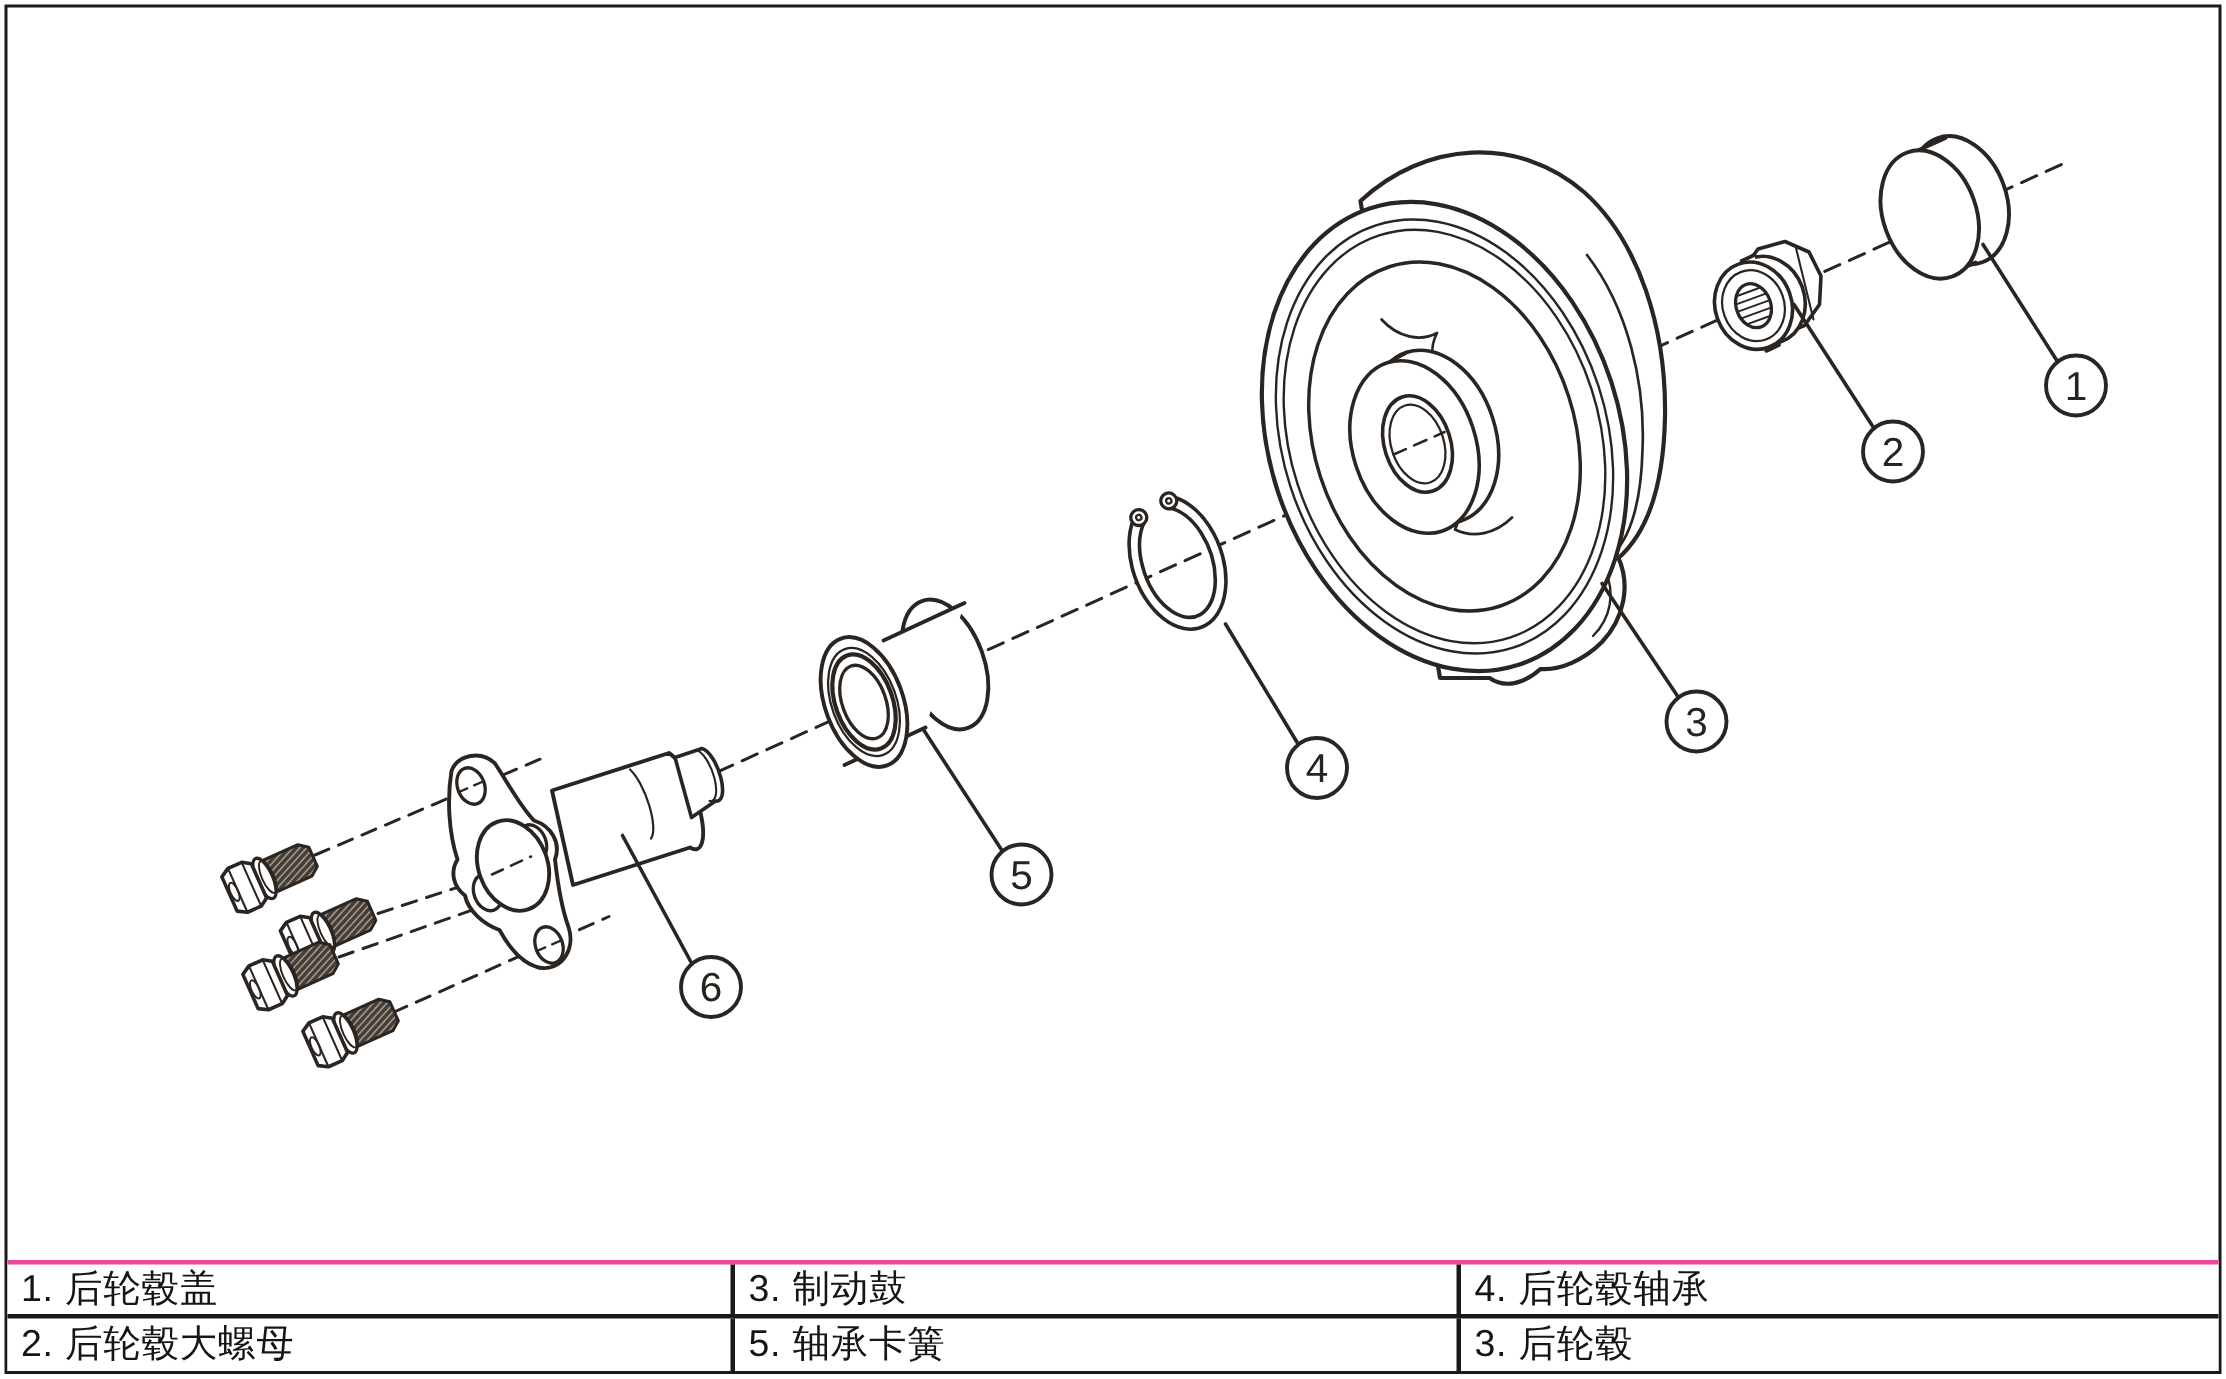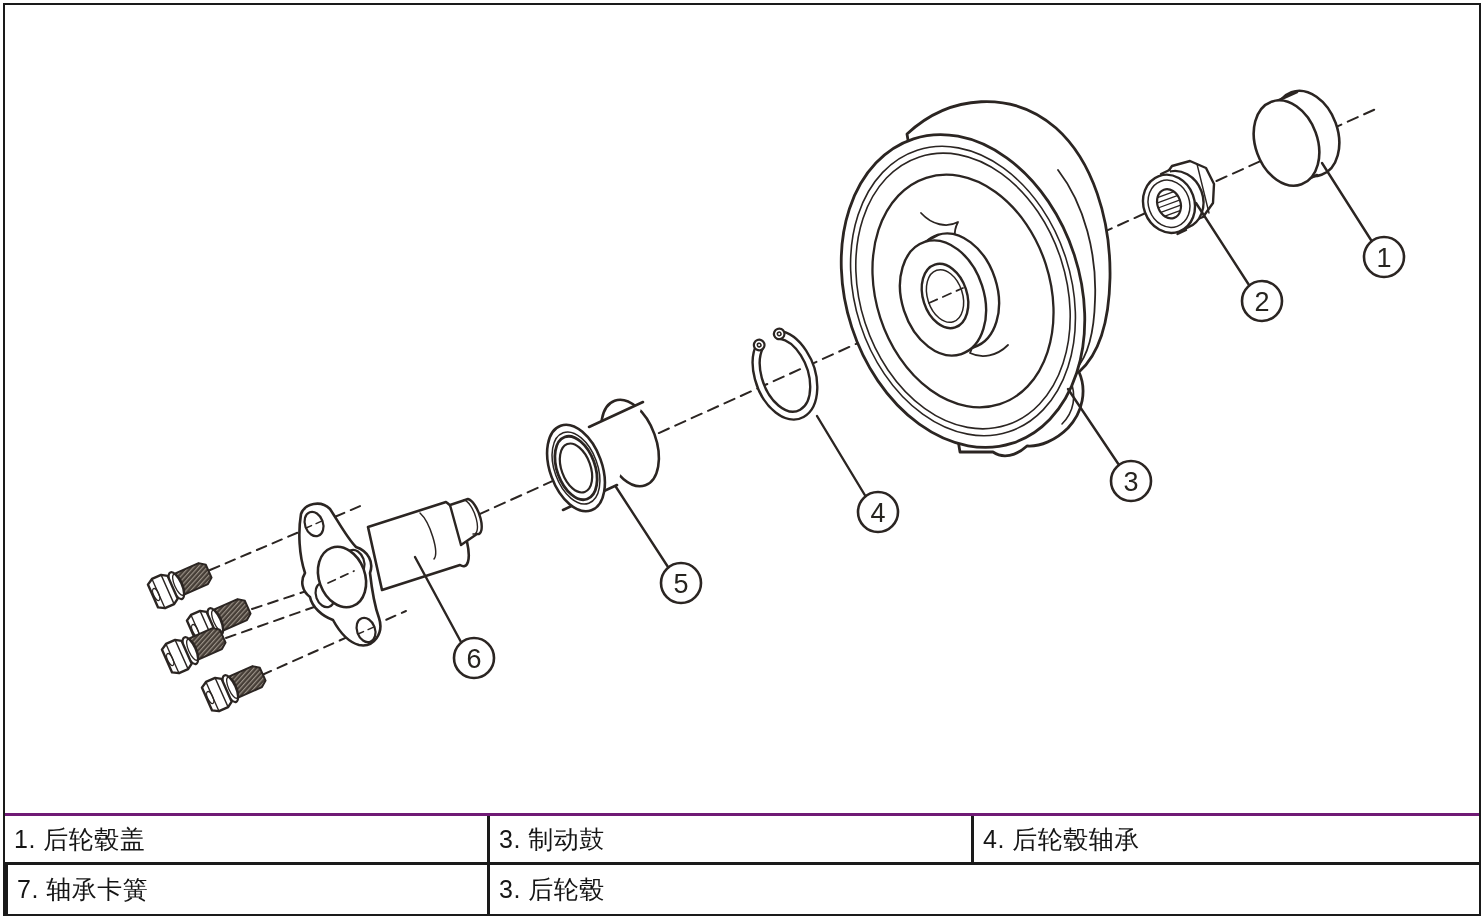--- a/index.html
+++ b/index.html
@@ -6,22 +6,22 @@
   body{
     width:1484px;height:919px;position:relative;overflow:hidden;
     font-family:"Liberation Sans","DejaVu Sans",sans-serif;color:#151515;
   }
   .frame{
     position:absolute;left:3px;top:3px;right:3px;bottom:3px;
     border:2px solid #1a1a1a;box-sizing:border-box;background:#ffffff;
   }
   .diagram{position:absolute;left:0;top:0;}
   .parts-table{
-    position:absolute;left:5px;right:5px;bottom:5px;height:101px;
-    border-top:3px solid #701a75;box-sizing:border-box;
+    position:absolute;left:5px;right:5px;bottom:5px;height:74px;
+    border-top:3px solid #ec4899;box-sizing:border-box;
     display:grid;grid-template-rows:1fr 1fr;background:#ffffff;
   }
   .t-row{display:grid;grid-template-columns:482px 484px 1fr;box-sizing:border-box;}
   .t-row.first{border-bottom:3px solid #1a1a1a;}
   .t-cell{
     display:flex;align-items:center;padding-left:9px;box-sizing:border-box;
     font-size:25px;line-height:1;letter-spacing:0.5px;white-space:nowrap;
   }
   .t-cell.c2,.t-cell.c3{border-left:3px solid #1a1a1a;}
   svg text{font-family:"Liberation Sans","DejaVu Sans",sans-serif;}
@@ -192,16 +192,17 @@
   </g>
 </svg>
 
 <div class="parts-table">
   <div class="t-row first">
     <div class="t-cell c1">1. 后轮毂盖</div>
     <div class="t-cell c2">3. 制动鼓</div>
     <div class="t-cell c3">4. 后轮毂轴承</div>
   </div>
   <div class="t-row">
-    <div class="t-cell c2">7. 轴承卡簧</div>
+    <div class="t-cell c1">2. 后轮毂大螺母</div>
+    <div class="t-cell c2">5. 轴承卡簧</div>
     <div class="t-cell c3">3. 后轮毂</div>
   </div>
 </div>
 
 </body></html>

